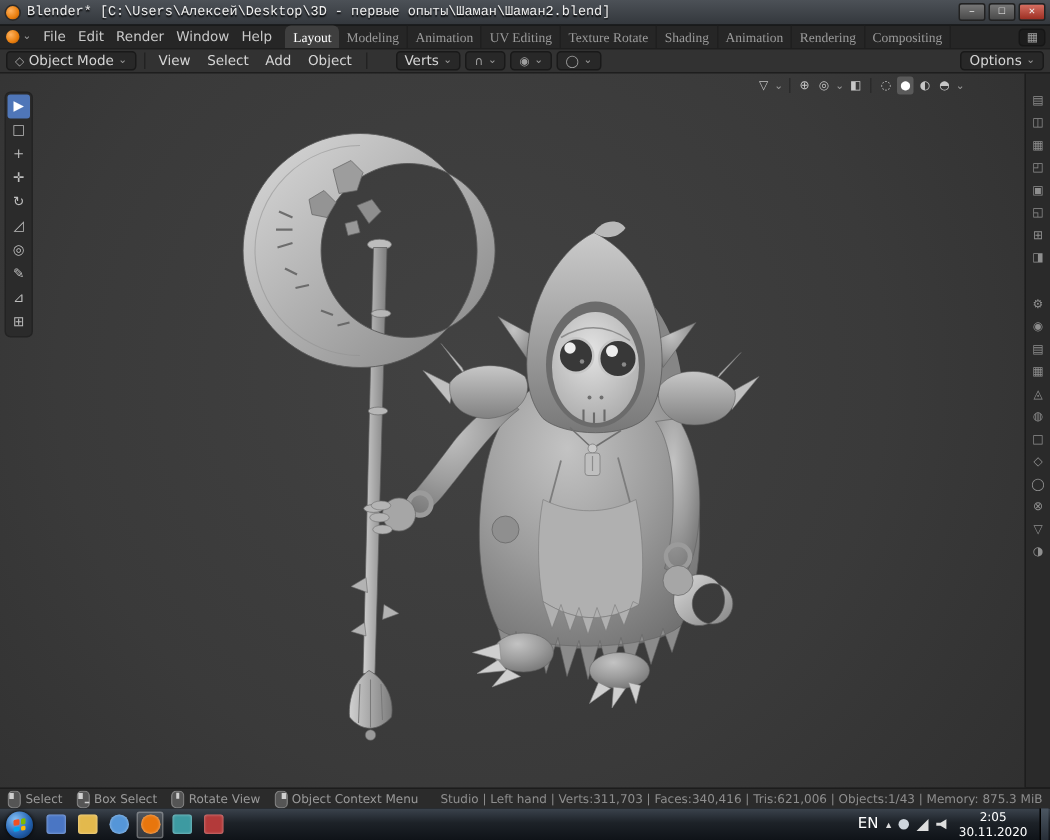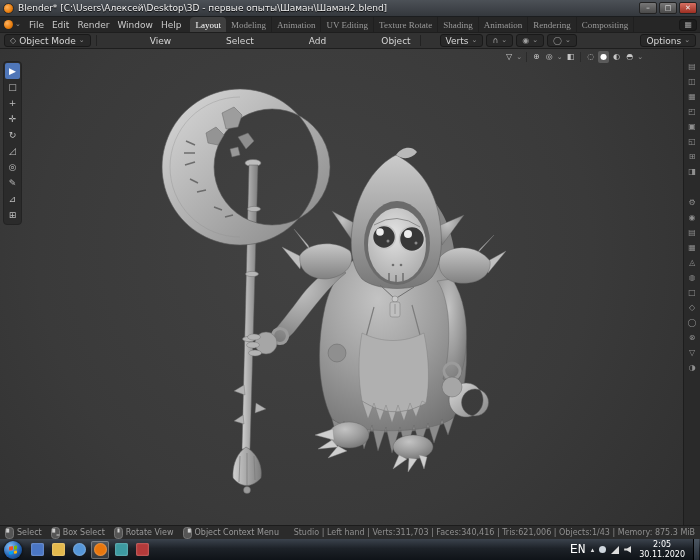--- a/index.html
+++ b/index.html
@@ -2,21 +2,21 @@
 <html><head>
 <meta charset="utf-8">
 <style>
   *{margin:0;padding:0;box-sizing:border-box;}
   html,body{width:700px;height:560px;overflow:hidden;background:#000;
     font-family:"DejaVu Sans","Liberation Sans",sans-serif;-webkit-user-select:none;user-select:none;}
   .app{width:700px;height:560px;display:flex;flex-direction:column;}
 
   
   .titlebar{height:17px;background:linear-gradient(#4c5157,#34383d);display:flex;align-items:center;
-    padding:0 3px;gap:4px;border-bottom:1px solid #1b1d1f;}
+    padding:0 3px;gap:4px;border-bottom:1px solid #1b1d1f;font-family:Liberation Mono, monospace;}
   .blender-badge{width:11px;height:11px;border-radius:50%;
     background:radial-gradient(circle at 35% 35%,#ffb25e,#e87d0d 60%,#9c4e05);flex:0 0 auto;border:1px solid #2a2a2a;}
   .titlebar .title{color:#f0f0f0;font-size:9px;flex:1;white-space:nowrap;overflow:hidden;text-shadow:0 1px 1px #000;}
   .win-controls{display:flex;gap:2px;}
   .win-btn{width:18px;height:12px;background:linear-gradient(#777,#4a4a4a);border:1px solid #222;
     color:#eee;font-size:7px;line-height:11px;text-align:center;border-radius:2px;}
   .win-btn.close{background:linear-gradient(#d66f62,#9c2e22);}
 
   
   .menubar{height:15px;background:#262626;display:flex;align-items:stretch;font-size:9px;color:#c9c9c9;}
@@ -31,21 +31,21 @@
   .selector{display:flex;align-items:center;gap:3px;background:#1d1d1d;border:1px solid #161616;
     border-radius:3px;padding:0 4px;height:12px;color:#d4d4d4;white-space:nowrap;}
   .mini-ico{font-size:8px;color:#9f9f9f;line-height:1;}
 
   
   .toolheader{height:17px;background:#323232;display:flex;align-items:center;font-size:9px;color:#d6d6d6;
     gap:3px;padding:0 4px;border-top:1px solid #1e1e1e;border-bottom:1px solid #1e1e1e;}
   .mode-btn{background:#282828;border:1px solid #191919;border-radius:3px;padding:0 5px;height:13px;
     display:flex;align-items:center;gap:3px;white-space:nowrap;}
   .dd{font-size:7px;color:#9a9a9a;line-height:1;}
-  .th-menu{padding:0 4px;white-space:nowrap;margin-left:44px;}
+  .th-menu{padding:0 4px;white-space:nowrap;}
   .divider{width:1px;height:11px;background:#222;margin:0 2px;}
   .spacer{flex:1;}
 
   
   .main{flex:1;display:flex;min-height:0;}
   .viewport{flex:1;position:relative;overflow:hidden;
     background:radial-gradient(circle at 46% 42%, #424242 0%, #3a3a3a 60%, #303030 100%);}
   .viewport svg.scene{position:absolute;left:0;top:0;}
 
   .vp-right-row{position:absolute;top:1px;right:40px;height:14px;display:flex;align-items:center;gap:2px;
@@ -79,21 +79,21 @@
     display:flex;align-items:center;justify-content:center;box-shadow:0 0 3px #000;}
   .flag{width:8px;height:8px;display:grid;grid-template-columns:1fr 1fr;grid-template-rows:1fr 1fr;gap:1px;transform:skewY(-8deg);}
   .flag span{border-radius:1px;}
   .flag .f1{background:#f25022;} .flag .f2{background:#7fba00;}
   .flag .f3{background:#00a4ef;} .flag .f4{background:#ffb900;}
   .task-apps{display:flex;align-items:center;gap:3px;margin-left:3px;}
   .task-btn{width:18px;height:18px;display:flex;align-items:center;justify-content:center;border-radius:2px;}
   .task-btn.running{background:rgba(255,255,255,.16);border:1px solid rgba(255,255,255,.25);}
   .task-ico{width:13px;height:13px;border-radius:2px;box-shadow:inset 0 0 2px rgba(255,255,255,.5);}
   .tray{margin-left:auto;display:flex;align-items:center;gap:5px;padding-right:1px;color:#fff;}
-  .tray .lang{font-size:13px;color:#fff;font-family:Liberation Mono, monospace;}
+  .tray .lang{font-size:10px;color:#fff;}
   .tray .arrow{font-size:7px;color:#ddd;}
   .tray-net{width:0;height:0;border-left:8px solid transparent;border-bottom:8px solid #ddd;}
   .tray-vol{width:7px;height:7px;background:#ddd;clip-path:polygon(0 35%,40% 35%,100% 0,100% 100%,40% 65%,0 65%);}
   .tray-dot{width:7px;height:7px;border-radius:50%;background:#cfd6dd;}
   .clock{font-size:8px;line-height:1.2;text-align:center;color:#fff;padding:16px 3px;}
   .show-desktop{width:6px;height:21px;background:linear-gradient(#4b5662,#272e37);border-left:1px solid #000;}
 </style>
 </head>
 <body>
 

